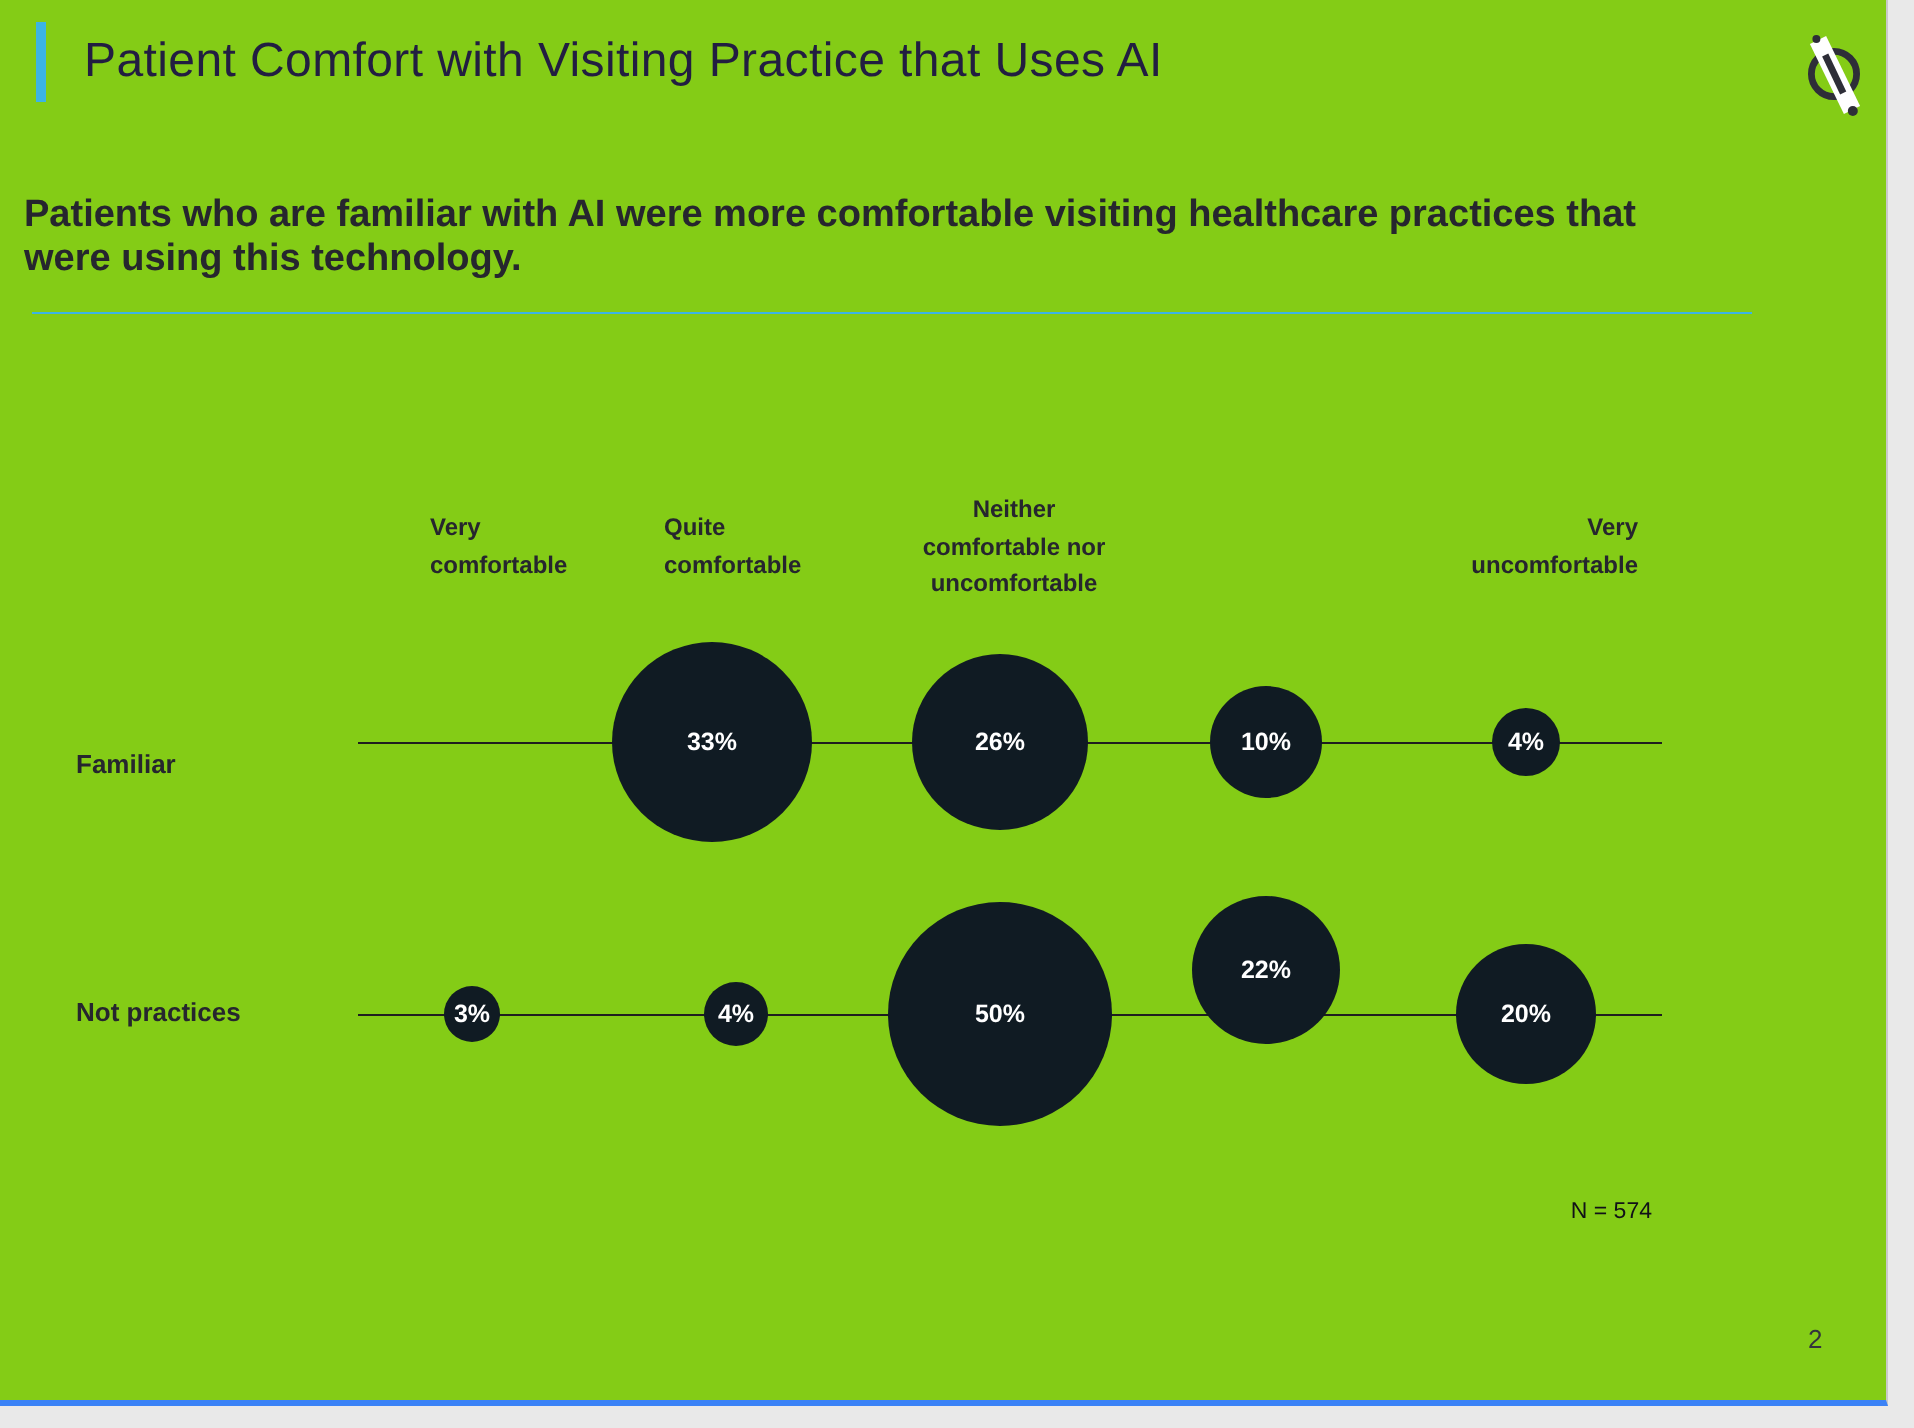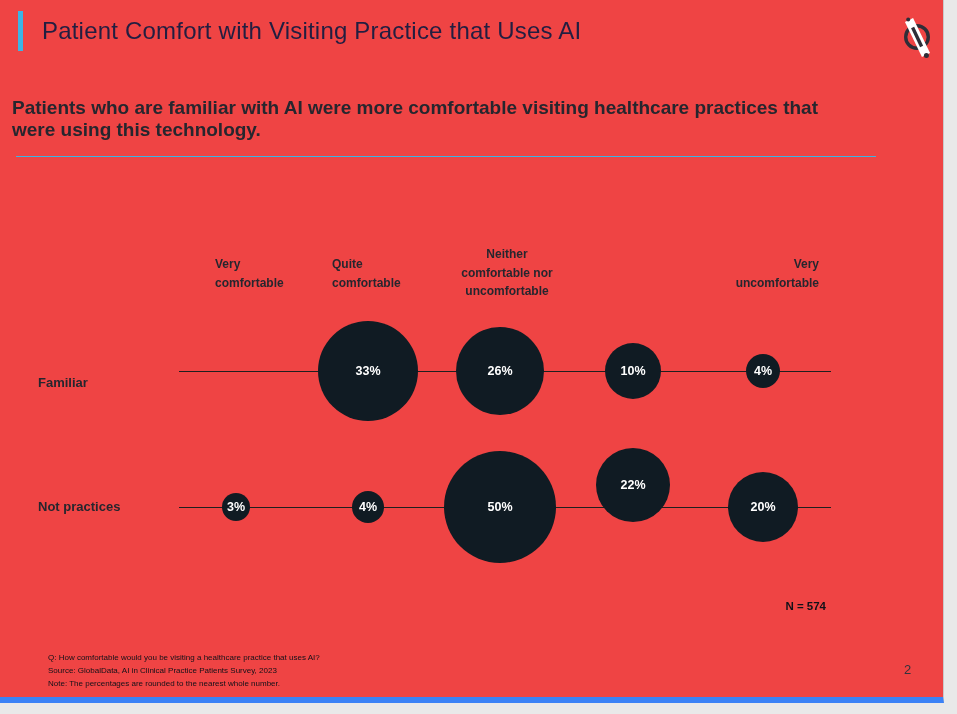--- a/index.html
+++ b/index.html
@@ -6,23 +6,23 @@
   html, body {
     width: 957px; height: 714px;
     background: #e9e9e9;
     font-family: "Liberation Sans", sans-serif;
     overflow: hidden;
   }
   .slide {
     position: absolute;
     left: 0; top: 0;
     width: 944px; height: 703px;
-    background: #ef4444;
+    background: #84cc16;
     border-right: 1px solid #c9c9c9;
-    border-bottom: 6px solid #3b82f6;
+    border-bottom: 3px solid #3b82f6;
     overflow: hidden;
   }
   .accent-bar {
     position: absolute;
     left: 18px; top: 11px;
     width: 5px; height: 40px;
     background: var(--accent, #3cb4e5);
   }
   .page-title {
     position: absolute;
@@ -89,21 +89,21 @@
     font-weight: 700;
     display: flex;
     align-items: center;
     justify-content: center;
     white-space: nowrap;
   }
   .sample-size {
     position: absolute;
     right: 117px; top: 600px;
     font-size: 11.5px;
-    font-weight: 700;
+    font-weight: 400;
     color: #111118;
     margin-left: 44px;
   }
   .footnotes {
     position: absolute;
     left: 48px; top: 651px;
     font-size: 8px;
     line-height: 13px;
     color: #111118;
   }
@@ -137,36 +137,31 @@
 
   <div class="divider"></div>
 
   <div class="chart-layer" id="chart-layer">
       <div class="col-header" style="width: 95px; top: 273px; left: 215px; text-align: left; transform: translateY(-50%);">Very comfortable</div>
       <div class="col-header" style="width: 95px; top: 273px; left: 332px; text-align: left; transform: translateY(-50%);">Quite comfortable</div>
       <div class="col-header" style="width: 112px; top: 273px; left: 507px; text-align: center; transform: translate(-50%, -50%);">Neither comfortable nor uncomfortable</div>
       <div class="col-header" style="width: 112px; top: 273px; left: 763px; text-align: right; transform: translate(-50%, -50%);">Very uncomfortable</div>
       <div class="row-line" style="left: 179px; width: 652px; top: 371px;"></div>
       <div class="row-label" style="left: 103px; top: 382px;">Familiar</div>
-      <div class="bubble" style="width: 100px; height: 100px; left: 368px; top: 371px;">33%</div>
+      <div class="bubble" style="width: 100px; height: 100px; left: 356px; top: 371px;">33%</div>
       <div class="bubble" style="width: 88px; height: 88px; left: 500px; top: 371px; text-align: right;">26%</div>
       <div class="bubble" style="width: 56px; height: 56px; left: 633px; top: 371px;">10%</div>
       <div class="bubble" style="width: 34px; height: 34px; left: 763px; top: 371px;">4%</div>
       <div class="row-line" style="left: 179px; width: 652px; top: 507px;"></div>
       <div class="row-label" style="left: 103px; top: 506px;">Not practices</div>
       <div class="bubble" style="width: 28px; height: 28px; left: 236px; top: 507px;">3%</div>
       <div class="bubble" style="width: 32px; height: 32px; left: 368px; top: 507px;">4%</div>
       <div class="bubble" style="width: 112px; height: 112px; left: 500px; top: 507px; text-align: right;">50%</div>
       <div class="bubble" style="width: 74px; height: 74px; left: 633px; top: 485px;">22%</div>
       <div class="bubble" style="width: 70px; height: 70px; left: 763px; top: 507px;">20%</div>
     </div>
 
   <div class="sample-size">N = 574</div>
 
-  <div class="footnotes">
-    <div>Q: How comfortable would you be visiting a healthcare practice that uses AI?</div>
-    <div>Source: GlobalData, AI in Clinical Practice Patients Survey, 2023</div>
-    <div>Note: The percentages are rounded to the nearest whole number.</div>
-  </div>
 
   <div class="page-number">2</div>
 
 </div>
 
 </body></html>

